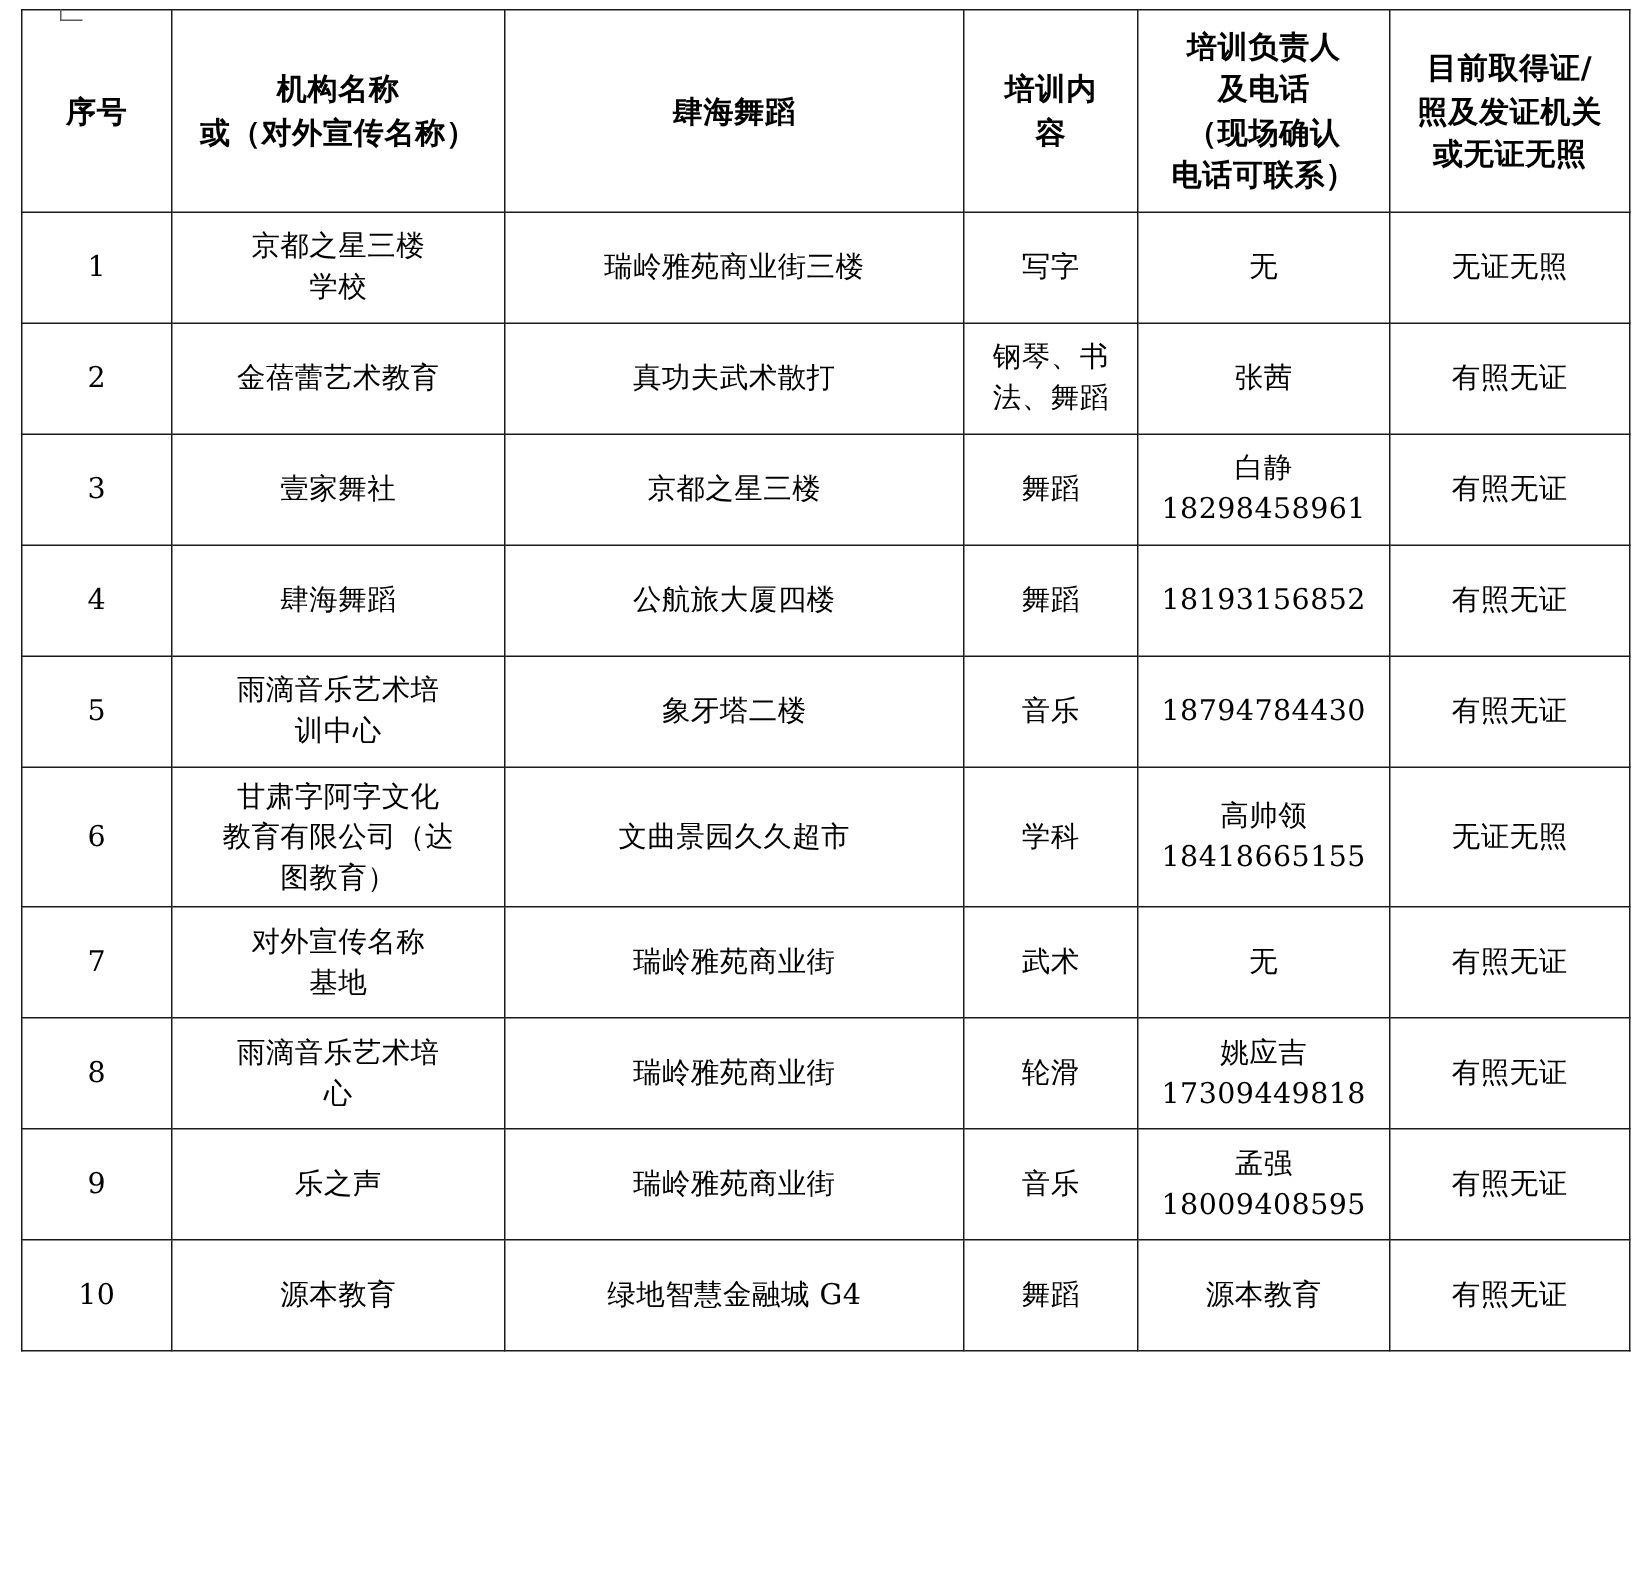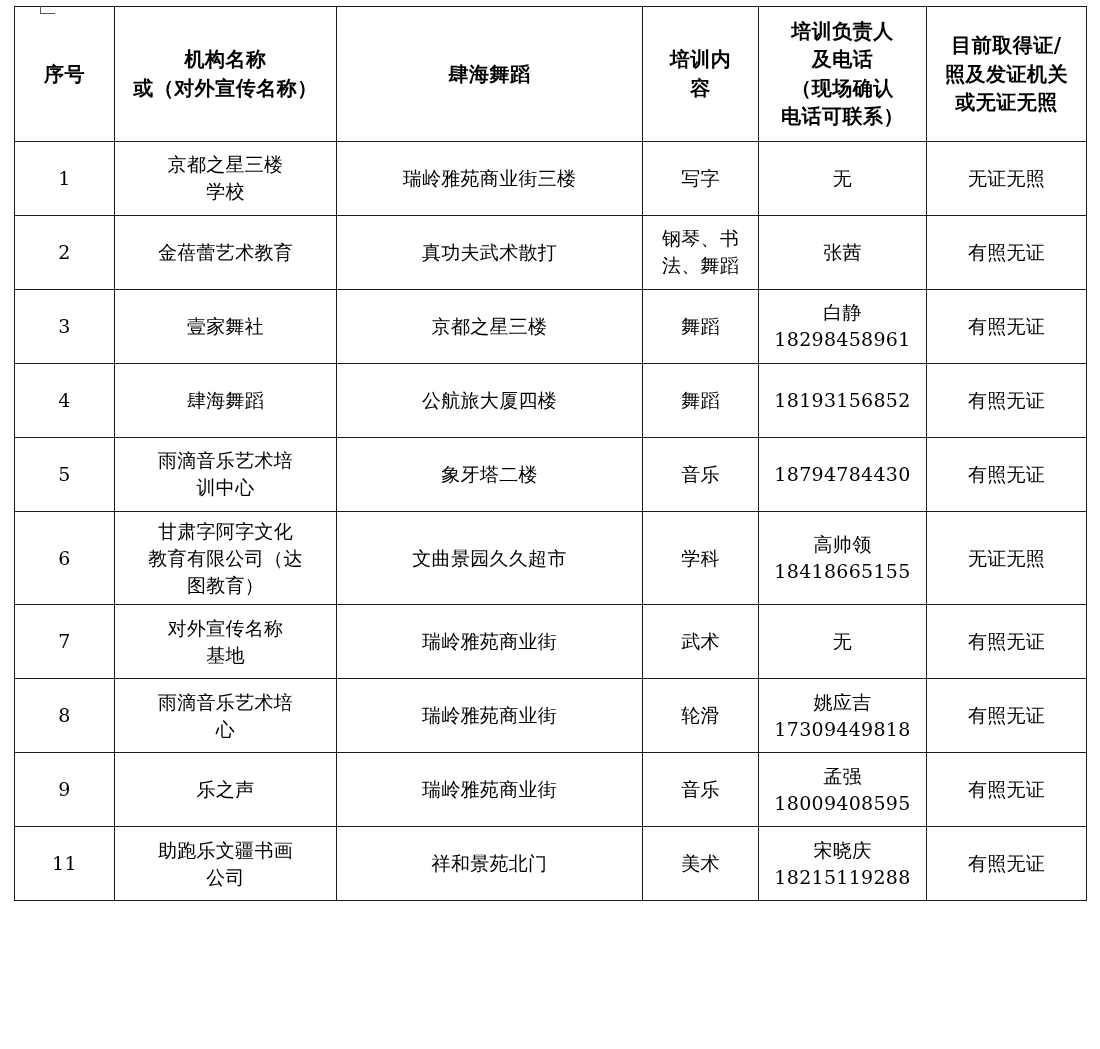--- a/index.html
+++ b/index.html
@@ -179,24 +179,22 @@
       <tr>
         <td class="cell-index cell-multi">9</td>
         <td class="cell-multi">乐之声</td>
         <td class="cell-multi">瑞岭雅苑商业街</td>
         <td class="cell-multi">音乐</td>
         <td class="cell-multi">孟强
 18009408595</td>
         <td class="cell-multi">有照无证</td>
       </tr>
       <tr>
-        <td class="cell-index cell-multi">11</td>
-        <td class="cell-multi">助跑乐文疆书画
-公司</td>
-        <td class="cell-multi">祥和景苑北门</td>
-        <td class="cell-multi">美术</td>
-        <td class="cell-multi">宋晓庆
-18215119288</td>
+        <td class="cell-index cell-multi">10</td>
+        <td class="cell-multi">源本教育</td>
+        <td class="cell-multi">绿地智慧金融城 G4</td>
+        <td class="cell-multi">舞蹈</td>
+        <td class="cell-multi">源本教育</td>
         <td class="cell-multi">有照无证</td>
       </tr>
     </tbody>
   </table>
 </div>
 
 </body></html>

